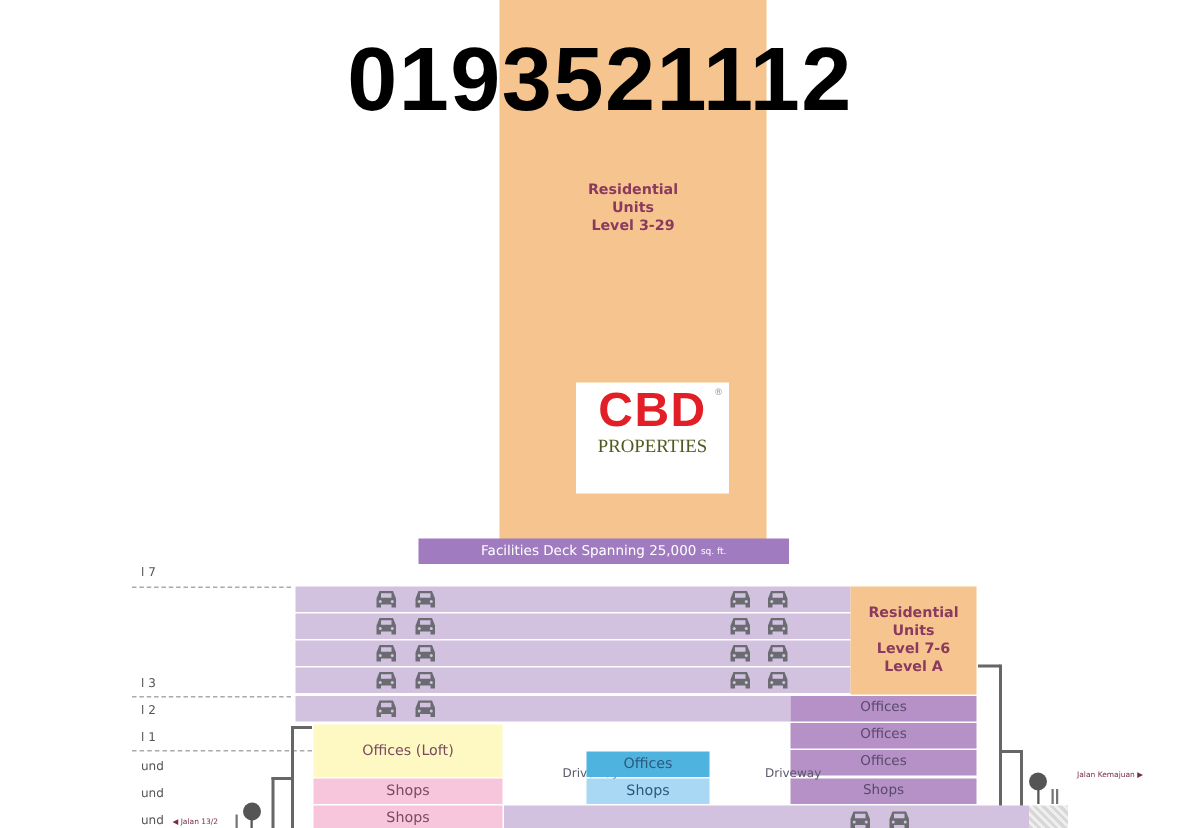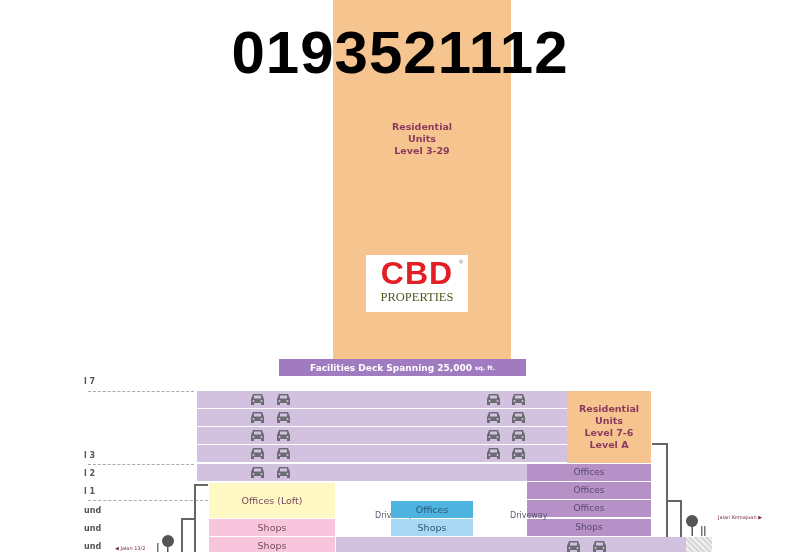--- a/index.html
+++ b/index.html
@@ -1,39 +1,39 @@
 <!DOCTYPE html>
 <html><head>
 <meta charset="utf-8">
 <style>
   html, body { margin:0; padding:0; }
   body { width:800px; height:552px; position:relative; overflow:hidden; background:#ffffff; font-family:"DejaVu Sans", sans-serif; }
   .abs { position:absolute; box-sizing:border-box; }
   .tower { left:333px; top:0; width:178px; height:360px; background:#f6c48e; }
   .tower-label { left:333px; top:121px; width:178px; text-align:center; color:#8a3a5e; font-size:9.5px; line-height:12px; font-weight:bold; }
   .phone { left:0; top:18px; width:840px; text-align:center; font-family:"Liberation Sans", sans-serif; font-weight:bold; font-size:60px; color:#000; letter-spacing:1px; }
-  .logo { left:366px; top:255px; width:102px; height:57px; background:#fff; }
+  .logo { left:384px; top:255px; width:102px; height:74px; background:#fff; }
   .logo-cbd { left:0; top:0; width:100%; text-align:center; font-family:"Liberation Sans", sans-serif; font-weight:900; font-size:32px; color:#e21e26; line-height:36px; letter-spacing:1px; }
   .logo-props { left:0; top:35px; width:100%; text-align:center; font-family:"Liberation Serif", serif; font-size:12.5px; color:#4e5a1f; }
   .logo-tm { right:4px; top:3px; font-size:6px; color:#999; }
-  .deck { left:279px; top:359px; width:247px; height:17px; background:#a07bbf; color:#fff; font-size:9px; font-weight:bold; display:flex; align-items:center; justify-content:center; }
+  .deck { left:279px; top:359px; width:247px; height:17px; background:#a07bbf; color:#fff; font-size:9px; font-weight:normal; display:flex; align-items:center; justify-content:center; }
   .deck small { font-size:6px; margin-left:3px; }
   .park { left:197px; width:370px; height:17px; background:#d2c2e0; }
   .park.short { width:330px; }
   .car { position:absolute; top:2px; width:15px; height:13px; }
   .res-low { left:567px; top:391px; width:84px; height:72px; background:#f6c48e; color:#8a3a5e; font-size:9.5px; font-weight:bold; text-align:center; line-height:12px; padding-top:12px; }
   .office-r { left:527px; width:124px; height:17px; background:#b591c8; color:#5a4a6a; font-size:9px; text-align:center; line-height:17px; }
   .loft { left:209px; top:483px; width:126px; height:35px; background:#fef9c3; color:#7a4a60; font-size:9.5px; display:flex; align-items:center; justify-content:center; }
   .shop-p { left:209px; width:126px; height:17px; background:#f8c6dc; color:#7a4a60; font-size:9.5px; text-align:center; line-height:17px; }
   .mid-office { left:391px; top:501px; width:82px; height:17px; background:#4fb3e0; color:#2a5a7a; font-size:9.5px; text-align:center; line-height:17px; }
   .mid-shop { left:391px; top:519px; width:82px; height:17px; background:#a8d8f4; color:#2a5a7a; font-size:9.5px; text-align:center; line-height:17px; }
   .drive { font-size:8px; color:#5a5a6a;padding-left:29px; }
   .bottom-park { left:336px; top:537px; width:350px; height:15px; background:#d2c2e0; }
   .hatch { left:686px; top:537px; width:26px; height:15px; background:repeating-linear-gradient(45deg,#d8d8d8 0 2px,#efefef 2px 4px); }
-  .lvl { left:84px; font-size:8px; color:#555; font-weight:bold; }
+  .lvl { left:94px; font-size:8px; color:#555; font-weight:normal; }
   .dash { left:88px; height:0; border-top:1.5px dashed #aaa; }
   .line { background:#666; }
   .road { font-size:5px; color:#7a2a4a; }
 </style>
 </head>
 <body>
 
 <div class="abs tower"></div>
 <div class="abs tower-label">
   <div>Residential</div>

